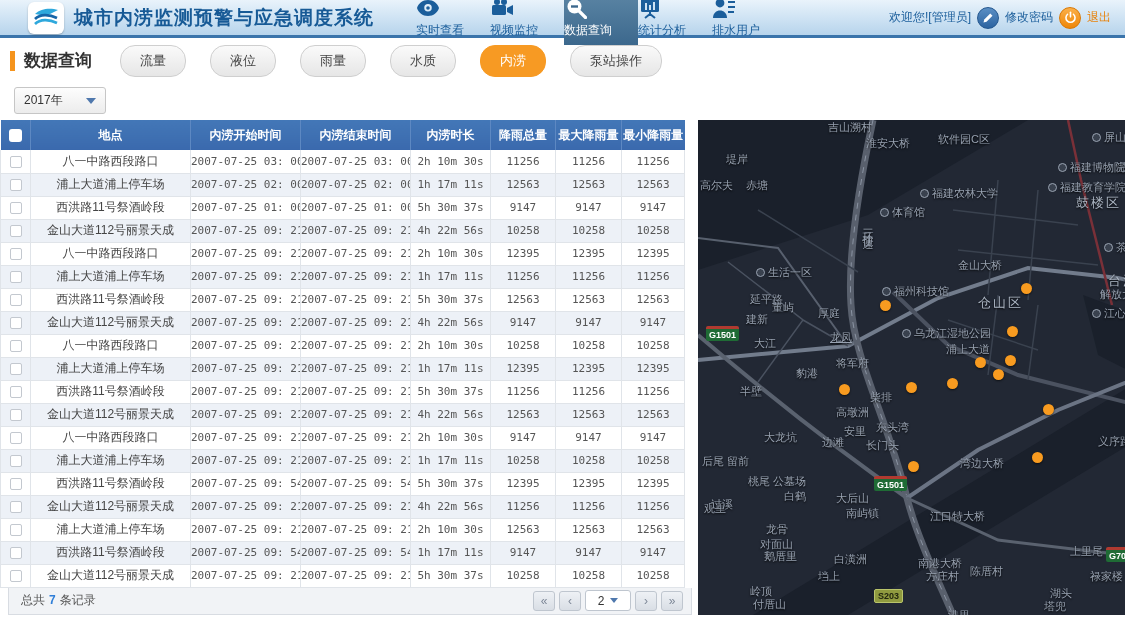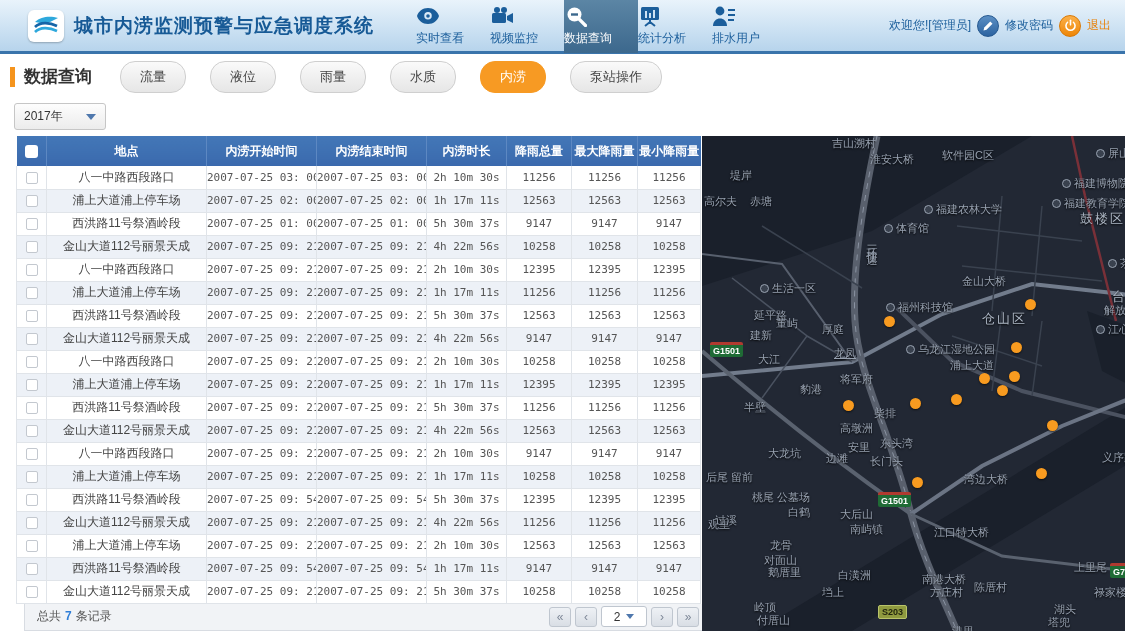--- a/index.html
+++ b/index.html
@@ -1,21 +1,21 @@
 <!DOCTYPE html>
 <html><head>
 <meta charset="utf-8">
 <style>
   * { box-sizing: border-box; margin: 0; padding: 0; }
   html,body { background:#fff; }
   body { font-family: "Liberation Sans", "DejaVu Sans", sans-serif; }
   .app { position:relative; width:1125px; height:639px; background:#fff; overflow:hidden; }
 
   
-  .top-bar { position:relative; height:54px; background:linear-gradient(#e9f3fb 0%, #cde2f3 55%, #b7d4ec 100%); border-bottom:3px solid #3a74ab; display:flex; align-items:center; }
+  .top-bar { position:relative; height:38px; background:linear-gradient(#e9f3fb 0%, #cde2f3 55%, #b7d4ec 100%); border-bottom:3px solid #3a74ab; display:flex; align-items:center; }
   .logo { width:36px; height:32px; background:#fff; border-radius:6px; margin:0 10px 0 28px; box-shadow:0 1px 2px rgba(0,0,0,.25); display:flex; align-items:center; justify-content:center; }
   .app-title { font-size:19px; font-weight:bold; color:#175a96; letter-spacing:1px; }
   .main-nav { display:flex; margin-left:42px; height:54px; align-items:stretch; }
   .nav-item { width:74px; display:flex; flex-direction:column; align-items:flex-start; justify-content:center; gap:3px; color:#1b5e9b; cursor:pointer; }
   .nav-item .nav-ic { width:24px; height:22px; display:flex; align-items:center; justify-content:center; }
   .nav-item .nav-label { font-size:12px; }
   .nav-item.active { background:linear-gradient(#5c86a5,#3c688d); color:#fff; }
   .user-area { margin-left:auto; margin-right:14px; display:flex; align-items:center; gap:6px; }
   .welcome { font-size:12px; color:#1b5e9b; }
   .round-btn { width:22px; height:22px; border-radius:50%; display:flex; align-items:center; justify-content:center; color:#fff; font-size:12px; }
@@ -32,21 +32,21 @@
   .pill.wide { width:92px; }
   .pill.active { background:#f79a23; border-color:#f79a23; color:#fff; }
 
   
   .filter-row { height:37px; padding:4px 0 0 14px; }
   .year-select { width:92px; height:27px; border:1px solid #c6c6c6; border-radius:3px; background:linear-gradient(#fdfdfd,#ececec);
                  display:flex; align-items:center; justify-content:space-between; padding:0 9px; font-size:12px; color:#333; cursor:pointer; }
   .caret { width:0; height:0; border-left:5px solid transparent; border-right:5px solid transparent; border-top:6px solid #4f78ad; }
 
   
-  .content { display:flex; gap:2px; padding-left:16px; }
+  .content { display:flex; gap:14px; padding-left:0; }
   .table-panel { width:684px; }
   table { border-collapse:collapse; width:684px; table-layout:fixed; }
   thead th { background:linear-gradient(#4377b7,#3a69ad); color:#fff; font-size:12px; font-weight:bold; height:30px; border-right:1px solid #5d88c2; }
   thead th:last-child { border-right:none; }
   tbody td { height:23px; font-size:12px; color:#444; text-align:center; border:1px solid #e0e4e9; border-top:none; background:#fff; overflow:hidden; white-space:nowrap; }
   tbody tr:nth-child(even) td { background:#edf1f7; }
   td.c-time, td.c-dur, td.c-num { font-family:"DejaVu Sans Mono","Liberation Mono",monospace; font-size:11px; color:#555; }
   .cb { display:inline-block; width:12px; height:12px; border:1px solid #c3c8cf; border-radius:2px; background:#fff; vertical-align:middle; }
   .cb.head { width:13px; height:13px; border:none; background:#fff; border-radius:3px; }
   .col-cb{width:30px} .col-loc{width:160px} .col-st{width:110px} .col-et{width:110px} .col-dur{width:80px} .col-t{width:65px} .col-mx{width:66px} .col-mn{width:63px}

